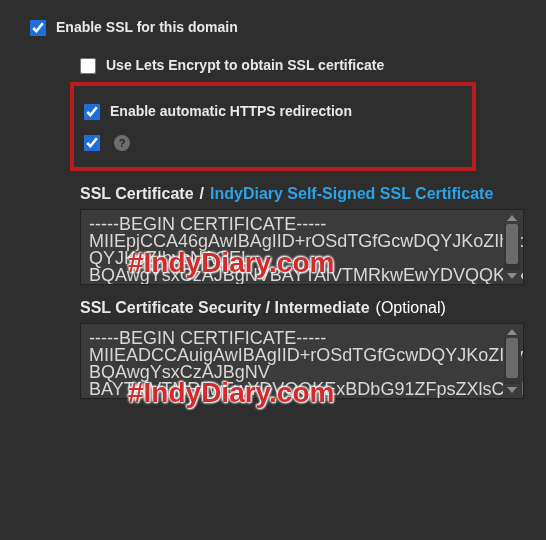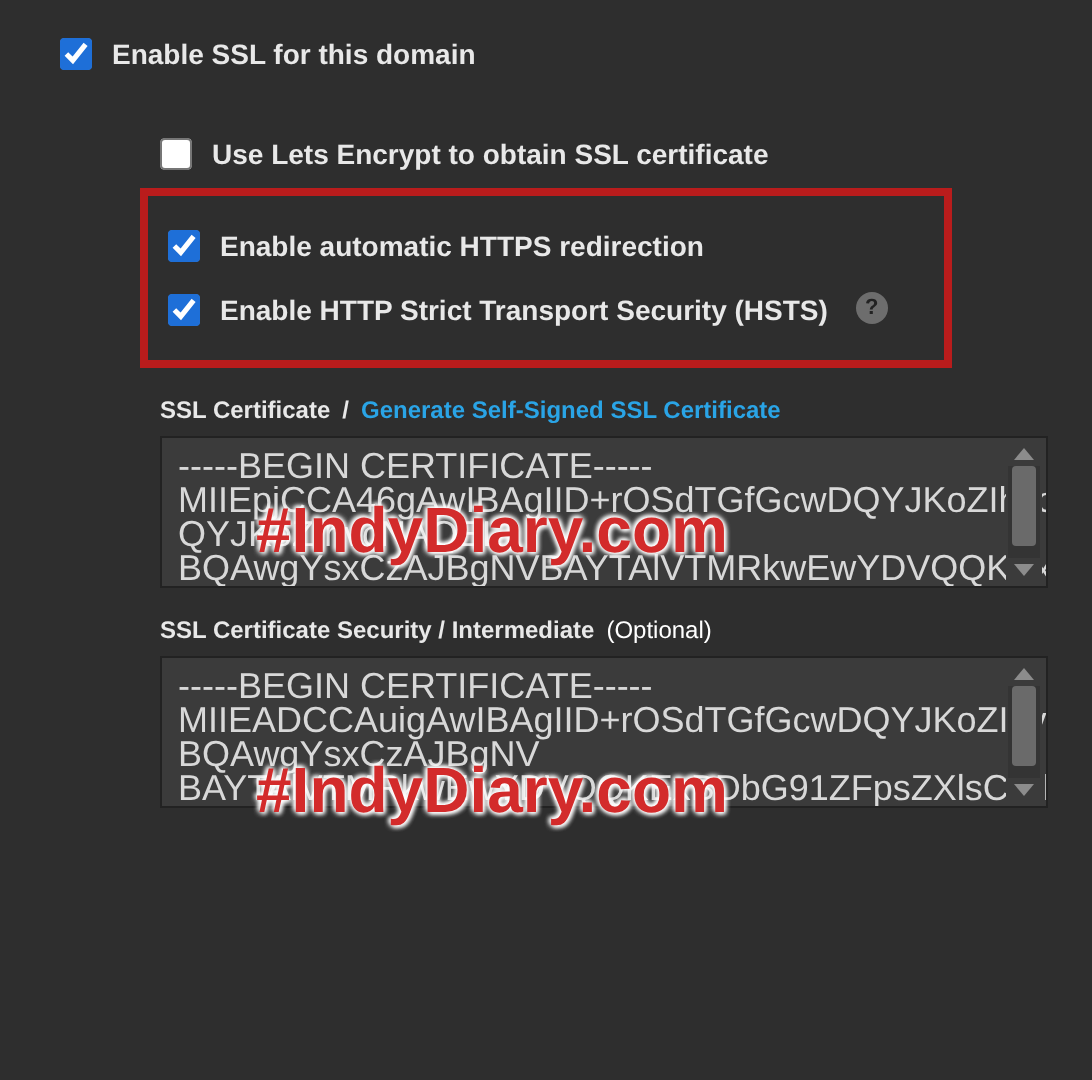--- a/index.html
+++ b/index.html
@@ -13,21 +13,21 @@
   .page{
     width:546px;
     height:540px;
     box-sizing:border-box;
     padding:12px 10px 0 10px;
     position:relative;
     overflow:hidden;
   }
   .row{
     display:flex;
-    align-items:flex-start;
+    align-items:flex-end;
     gap:10px;
     margin:6px 0;
   }
   input[type=checkbox]{
     width:16px;
     height:16px;
     accent-color:#1e6fd8;
     margin:1px 0 0 0;
     flex:none;
   }
@@ -37,21 +37,21 @@
   }
   .indent2{ padding-left:70px; }
   .block{ padding-left:70px; padding-right:12px; margin-top:14px;}
   .redbox{
     border:4px solid #b91c1c;
     margin:8px 60px 8px 60px;
     padding:10px 10px 10px 10px;
   }
   .fieldlabel{
     font-weight:700;
-    font-size:12px;
+    font-size:16px;
     margin-bottom:6px;
     display:flex;
     align-items:baseline;
     gap:6px;
   }
   .link{
     color:#2aa4e6;
     font-weight:700;
   }
   .optional{
@@ -125,62 +125,61 @@
     font-size:11px;
     font-weight:700;
     margin-left:4px;
     flex:none;
   }
   
   .wm{
     position:absolute;
     font-family:Arial,sans-serif;
     font-weight:900;
-    font-size:32px;
+    font-size:28px;
     color:#d32b2b;
     text-shadow:0 0 3px #fff, 0 0 3px #fff, 1px 1px 2px #fff, -1px -1px 2px #fff;
     pointer-events:none;
     white-space:nowrap;
     text-align:right;
   }
   .wm1{ left:128px; top:247px; }
   .wm2{ left:128px; top:377px; }
 </style>
 </head>
 <body>
 
 <div class="page">
 
   <div class="row" style="padding-left:20px;">
     <input type="checkbox" checked="" style="">
     <span class="lbl">Enable SSL for this domain</span>
   </div>
 
-  <div class="row indent2" style="margin-top:32px;">
+  <div class="row indent2" style="margin-top:20px;">
     <input type="checkbox" style="">
     <span class="lbl">Use Lets Encrypt to obtain SSL certificate</span>
   </div>
 
   <div class="redbox">
     <div class="row">
       <input type="checkbox" checked="" style="">
       <span class="lbl">Enable automatic HTTPS redirection</span>
     </div>
     <div class="row" style="margin-top:14px;">
       <input type="checkbox" checked="" style="">
-      <span class="lbl">Enable HTTP Strict Transport Security (HSTS)</span>
       <span class="help-ic">?</span>
     </div>
   </div>
 
   <div class="block">
     <div class="fieldlabel">
       <span>SSL Certificate</span>
       <span>/</span>
-      <span class="link">Generate Self-Signed SSL Certificate</span>
+      <span class="link">IndyDiary Self-Signed SSL Certificate</span>
     </div>
     <div class="txwrap">
       <textarea class="mono" style="">-----BEGIN CERTIFICATE-----
 MIIEpjCCA46gAwIBAgIID+rOSdTGfGcwDQYJKoZIhvcNAQELnpdyZIN1lrswD
 QYJKoZIhvcNAQEL
 BQAwgYsxCzAJBgNVBAYTAlVTMRkwEwYDVQQKExBDbG91ZA</textarea>
       <div class="sb">
         <div class="arw up"></div>
         <div class="track">
             <div class="thumb"></div>

